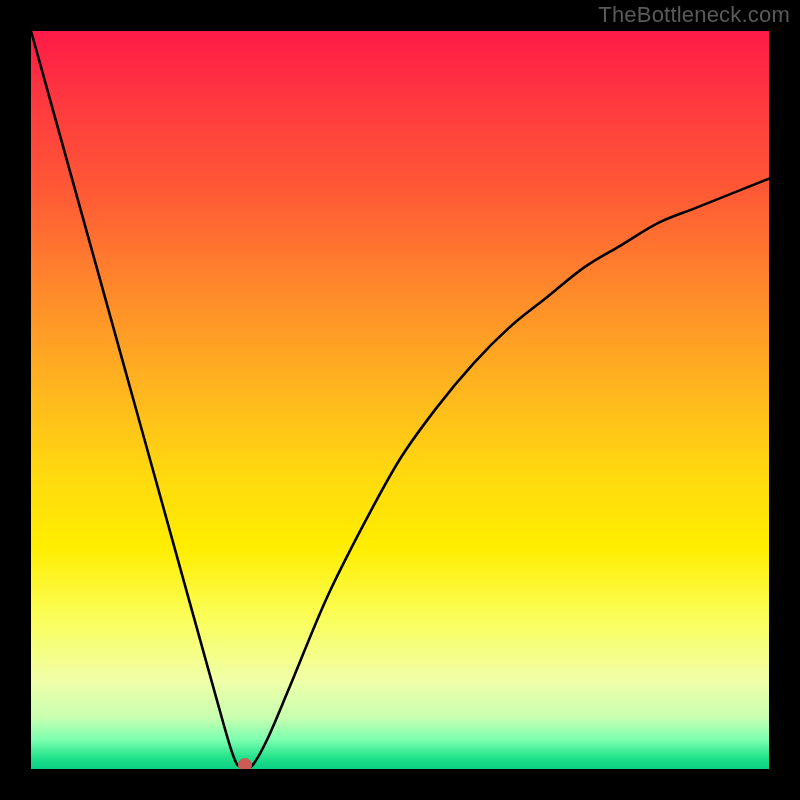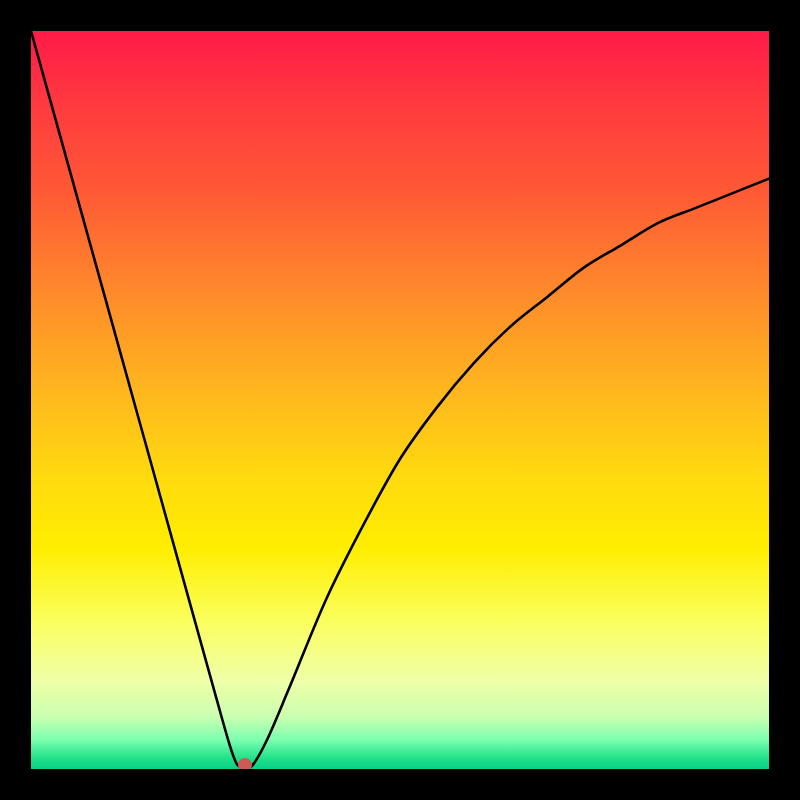--- a/index.html
+++ b/index.html
@@ -68,20 +68,21 @@
     background: #cc5a55;
     transform: translate(-50%, -50%);
     z-index: 3;
   }
 </style>
 </head>
 <body>
 
 <div class="frame">
 
+  <div class="watermark">TheBottleneck.com</div>
 
   <div class="plot-area">
     <div class="gradient-bg"></div>
 
     <svg class="curve" viewBox="0 0 738 738" preserveAspectRatio="none">
       <path id="curve-path" fill="none" stroke="#000" stroke-width="2.6" stroke-linejoin="round" stroke-linecap="round" d="M 0.00 0.00 C 6.15 22.14, 24.60 88.56, 36.90 132.84 C 49.20 177.12, 61.50 221.40, 73.80 265.68 C 86.10 309.96, 98.40 354.24, 110.70 398.52 C 123.00 442.80, 135.30 487.08, 147.60 531.36 C 159.90 575.64, 175.89 633.45, 184.50 664.20 C 193.11 694.95, 195.57 704.18, 199.26 715.86 C 202.95 727.54, 204.18 731.23, 206.64 734.31 C 209.10 737.38, 211.56 734.31, 214.02 734.31 C 216.48 734.31, 217.71 738.61, 221.40 734.31 C 225.09 730.00, 230.01 721.39, 236.16 708.48 C 242.31 695.57, 248.46 680.19, 258.30 656.82 C 268.14 633.45, 282.90 595.32, 295.20 568.26 C 307.50 541.20, 319.80 517.83, 332.10 494.46 C 344.40 471.09, 356.70 447.72, 369.00 428.04 C 381.30 408.36, 393.60 392.37, 405.90 376.38 C 418.20 360.39, 430.50 345.63, 442.80 332.10 C 455.10 318.57, 467.40 306.27, 479.70 295.20 C 492.00 284.13, 504.30 275.52, 516.60 265.68 C 528.90 255.84, 541.20 244.77, 553.50 236.16 C 565.80 227.55, 578.10 221.40, 590.40 214.02 C 602.70 206.64, 615.00 198.03, 627.30 191.88 C 639.60 185.73, 651.90 182.04, 664.20 177.12 C 676.50 172.20, 688.80 167.28, 701.10 162.36 C 713.40 157.44, 731.85 150.06, 738.00 147.60"></path>
     </svg>
 
     <div id="min-dot" class="minimum-dot" style="left: 214.02px; top: 734.31px;"></div>
   </div>

